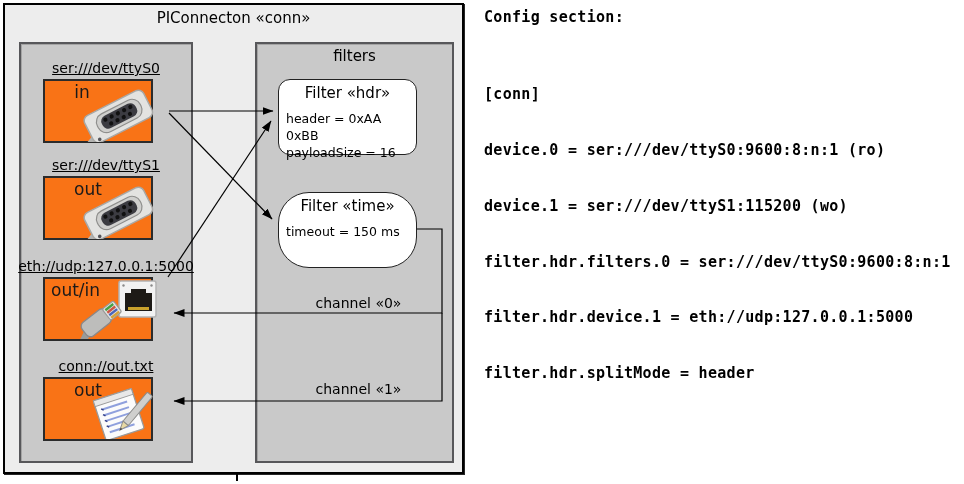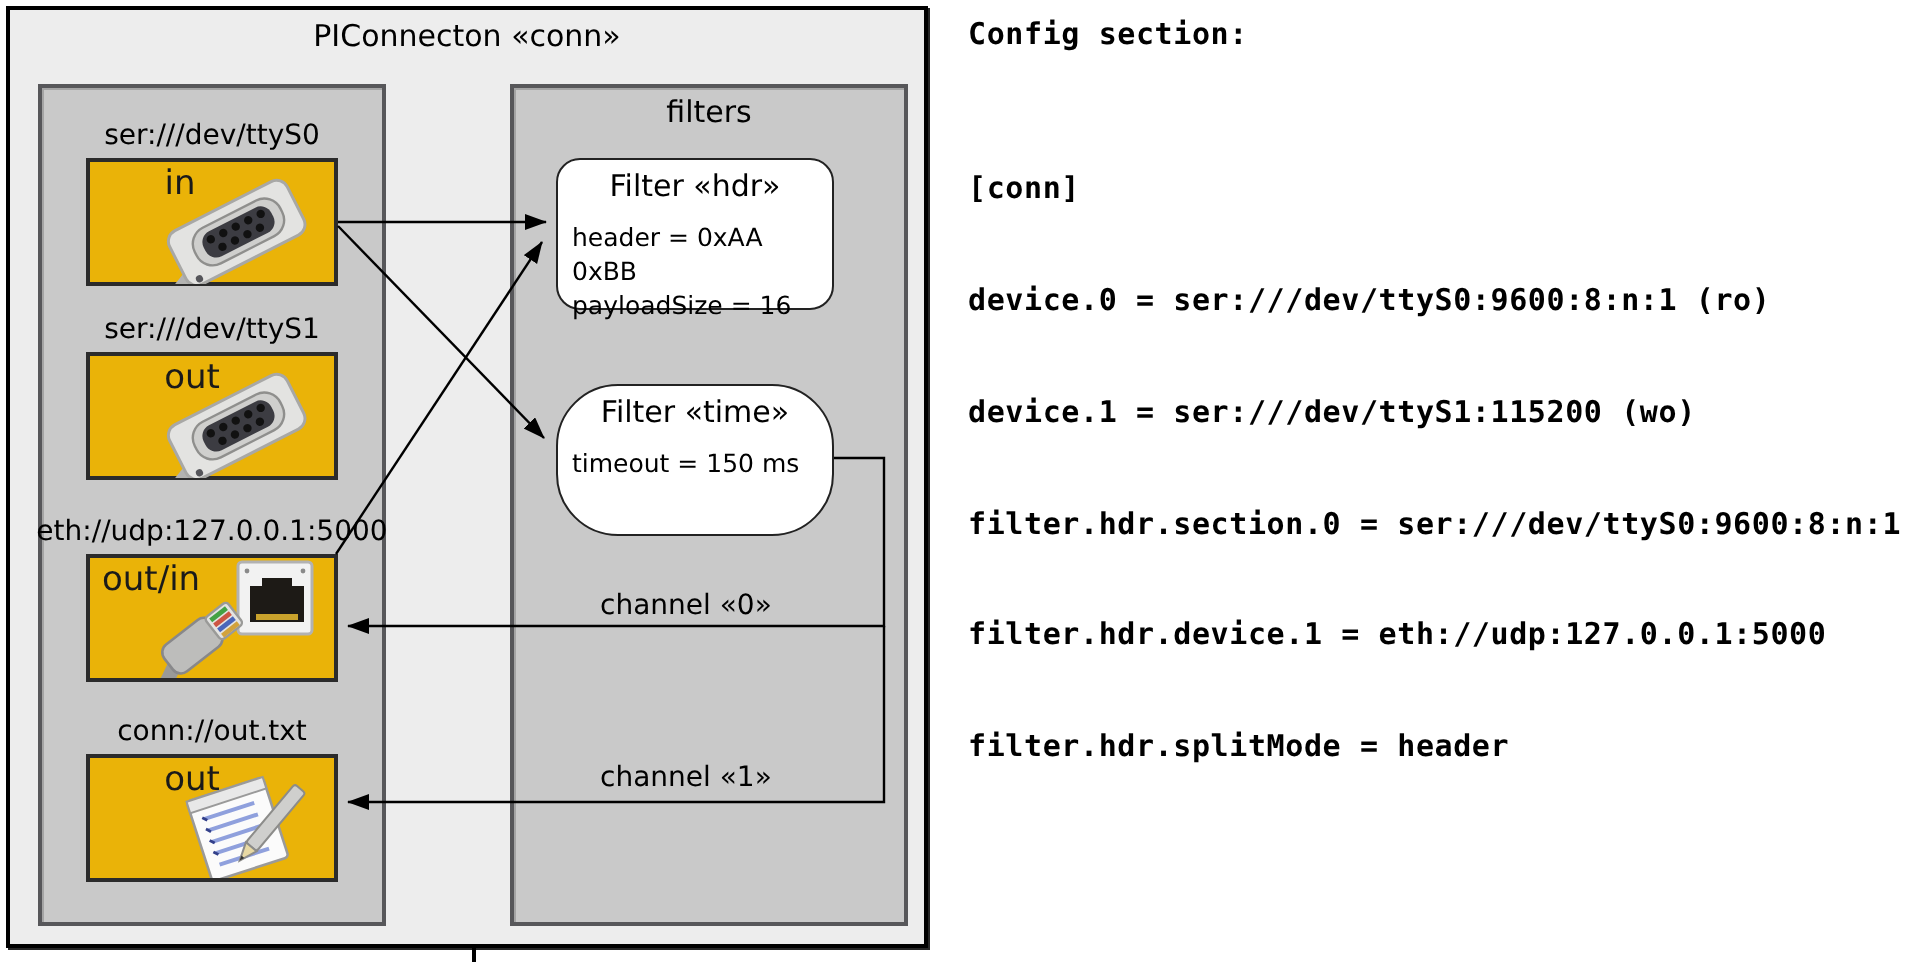--- a/index.html
+++ b/index.html
@@ -17,35 +17,35 @@
 
   .panel { position: absolute; background: #c9c9c9; border: 2px solid #57575a;
            box-shadow: inset 1px 1px 0 rgba(0,0,0,0.18); }
   .devices-panel { left: 19px; top: 42px; width: 174px; height: 421px; }
   .filters-panel { left: 255px; top: 42px; width: 199px; height: 421px; }
   .filters-title { position: absolute; left: 255px; top: 47px; width: 199px;
                    text-align: center; font-size: 15px; }
 
   .device { position: absolute; left: 19px; width: 174px; height: 88px; }
   .device-label { position: absolute; left: -12px; right: -12px; top: 0; height: 20px;
-                  text-align: center; font-size: 14px; line-height: 20px; }
-  .device-box { position: absolute; left: 24px; top: 21px; width: 126px; height: 64px;
-                background: #eab308; border: 2px solid #2b2b2b; }
+                  text-align: center; font-size: 14px; line-height: 20px; text-decoration: underline; }
+  .device-box { position: absolute; left: 24px; top: 21px; width: 110px; height: 64px;
+                background: #f97316; border: 2px solid #2b2b2b; }
   .dir { position: absolute; top: 1px; left: 0; width: 100%; text-align: center;
          font-size: 17px; color: #1a1a1a; }
   .icon { position: absolute; }
 
   .filter-box { position: absolute; width: 139px; height: 76px; background: #fff;
                 border: 1.5px solid #222; }
   .filter-hdr  { left: 278px; top: 79px; border-radius: 12px; }
   .filter-time { left: 278px; top: 192px; border-radius: 31px; }
   .ftitle { text-align: center; padding-top: 4px; font-size: 15px; }
   .fattrs { padding: 8px 0 0 7px; font-size: 12.5px; line-height: 17px; }
 
-  .channel-label { position: absolute; width: 117px; text-align: left;
+  .channel-label { position: absolute; width: 117px; text-align: center;
                    font-size: 14px; }
   .channel-0 { left: 300px; top: 295px; }
   .channel-1 { left: 300px; top: 381px; }
 
   .wires { position: absolute; left: 0; top: 0; width: 470px; height: 484px;
            pointer-events: none; z-index: 10; }
 
   .config-panel { position: absolute; left: 484px; top: 0; width: 480px; height: 484px; }
   .config-heading { position: absolute; left: 0; top: 8px;
                     font-family: "DejaVu Sans Mono", monospace; font-size: 15px;
@@ -194,21 +194,21 @@
     </g>
   </svg>
 </div>
 
 <div class="config-panel">
   <div class="config-heading">Config section:</div>
   <div class="config-lines">
     <div>[conn]</div>
     <div>device.0 = ser:///dev/ttyS0:9600:8:n:1 (ro)</div>
     <div>device.1 = ser:///dev/ttyS1:115200 (wo)</div>
-    <div>filter.hdr.section.0 = ser:///dev/ttyS0:9600:8:n:1</div>
+    <div>filter.hdr.filters.0 = ser:///dev/ttyS0:9600:8:n:1</div>
     <div>filter.hdr.device.1 = eth://udp:127.0.0.1:5000</div>
     <div>filter.hdr.splitMode = header</div>
     
     
     
     
     
     
     
     

